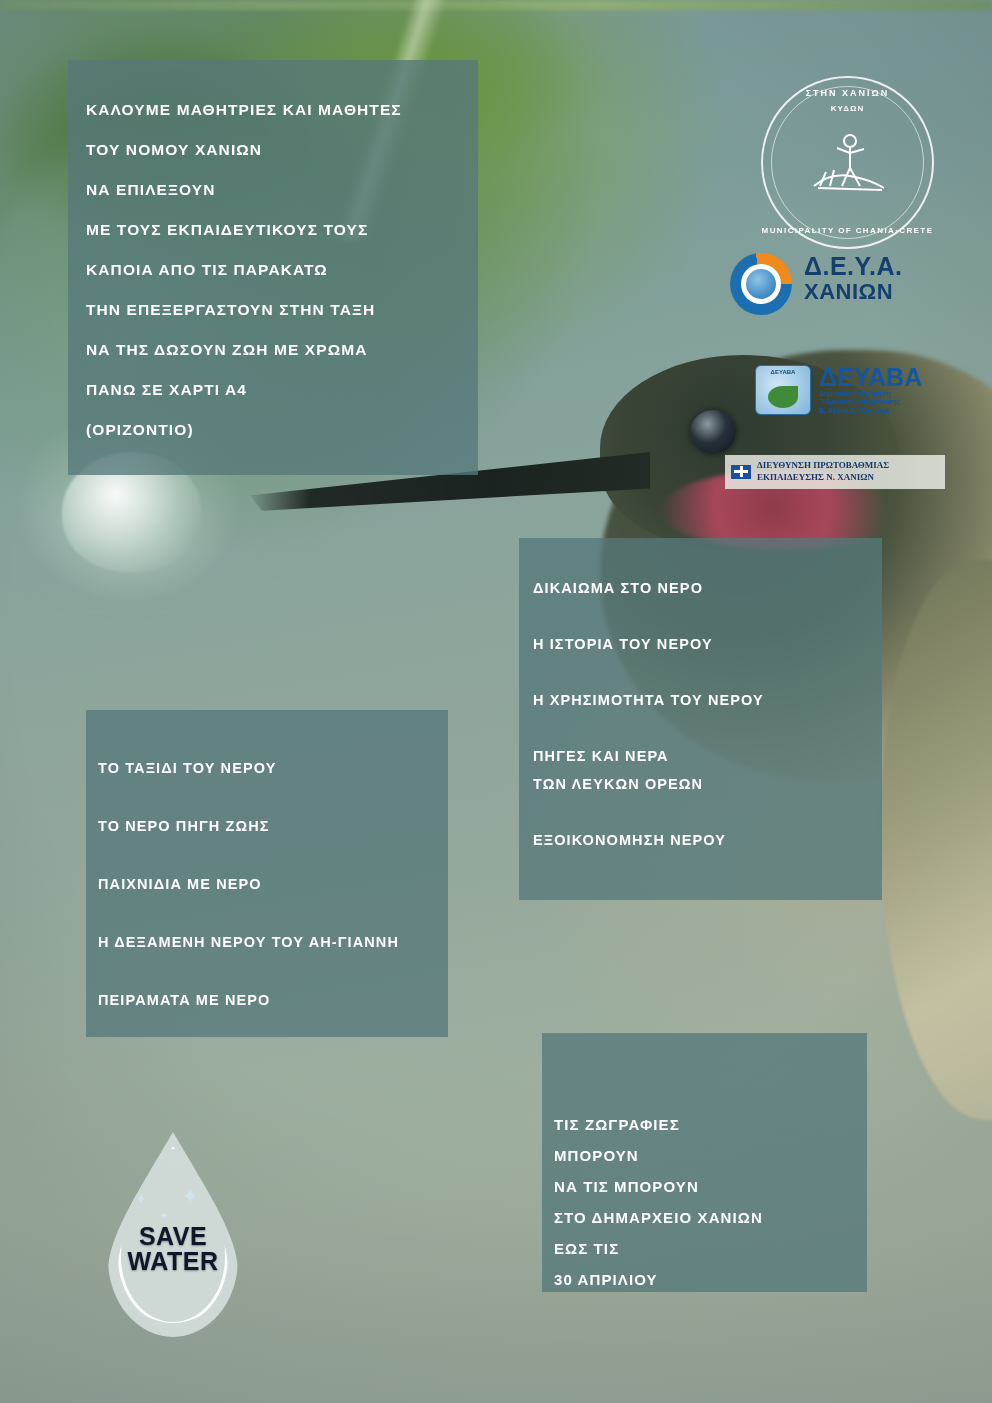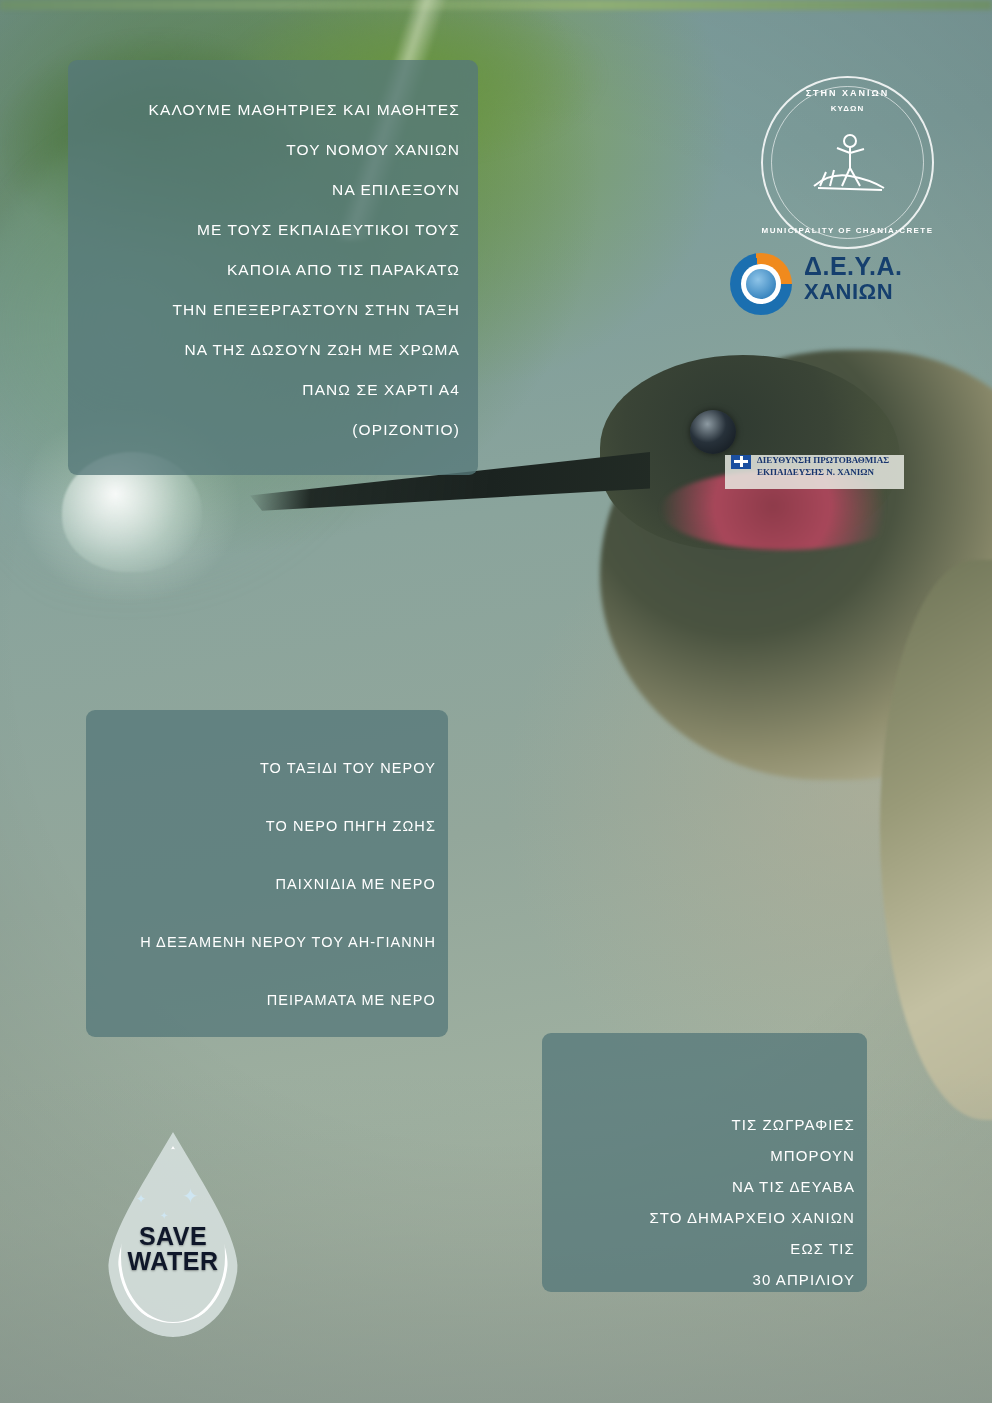--- a/index.html
+++ b/index.html
@@ -125,24 +125,23 @@
     background: linear-gradient(90deg, #6d8f6a 0%, #7ea06f 35%, #8fae74 60%, #6e8f68 100%);
     filter: blur(2px);
   }
 
   
   .panel {
     position: absolute;
     background: rgba(86,120,122,0.78);
     color: #ffffff;
     letter-spacing: 1.1px;
-    text-align: right;
-    font-weight: 400;
+    text-align: left;
+    font-weight: 700;
     box-sizing: border-box;
-    border-radius: 9px;
   }
   .panel-intro {
     left: 68px; top: 60px;
     width: 410px; height: 415px;
     padding: 30px 18px;
     font-size: 15.5px;
     line-height: 40px;
   }
   .panel-themes-right {
     left: 519px; top: 538px;
@@ -265,23 +264,23 @@
   .logo-deyava .txt .big {
     font-size: 25px; color: #1356a2; font-weight: 700; line-height: 1;
   }
   .logo-deyava .txt .small {
     font-size: 7px; color: #1356a2; line-height: 1.15; font-weight: 600;
   }
 
   .logo-edu {
     position: absolute;
     left: 725px; top: 455px;
-    width: 179px; height: 34px;
+    width: 220px; height: 34px;
     background: rgba(236,238,230,0.82);
-    display: flex; align-items: flex-start; gap: 6px;
+    display: flex; align-items: center; gap: 6px;
     padding: 0 6px;
     box-sizing: border-box;
   }
   .logo-edu .flag {
     width: 20px; height: 14px;
     background: #1b4fa0;
     position: relative; flex: 0 0 auto;
   }
   .logo-edu .flag::before {
     content: "";
@@ -353,41 +352,49 @@
   <div class="bird-throat"></div>
   <div class="bird-beak"></div>
   <div class="bird-eye"></div>
   <div class="bg-droplet"></div>
   <div class="bg-bottom"></div>
 
   <div class="panel panel-intro">
     <div>ΚΑΛΟΥΜΕ ΜΑΘΗΤΡΙΕΣ ΚΑΙ ΜΑΘΗΤΕΣ</div>
     <div>ΤΟΥ ΝΟΜΟΥ ΧΑΝΙΩΝ</div>
     <div>ΝΑ ΕΠΙΛΕΞΟΥΝ</div>
-    <div>ΜΕ ΤΟΥΣ ΕΚΠΑΙΔΕΥΤΙΚΟΙ ΤΟΥΣ</div>
+    <div>ΜΕ ΤΟΥΣ ΕΚΠΑΙΔΕΥΤΙΚΟΥΣ ΤΟΥΣ</div>
     <div>ΚΑΠΟΙΑ ΑΠΟ ΤΙΣ ΠΑΡΑΚΑΤΩ</div>
     <div>ΤΗΝ ΕΠΕΞΕΡΓΑΣΤΟΥΝ ΣΤΗΝ ΤΑΞΗ</div>
     <div>ΝΑ ΤΗΣ ΔΩΣΟΥΝ ΖΩΗ ΜΕ ΧΡΩΜΑ</div>
     <div>ΠΑΝΩ ΣΕ ΧΑΡΤΙ Α4</div>
     <div>(ΟΡΙΖΟΝΤΙΟ)</div>
   </div>
 
+  <div class="panel panel-themes-right">
+    <div class="row">ΔΙΚΑΙΩΜΑ ΣΤΟ ΝΕΡΟ</div>
+    <div class="row">Η ΙΣΤΟΡΙΑ ΤΟΥ ΝΕΡΟΥ</div>
+    <div class="row">Η ΧΡΗΣΙΜΟΤΗΤΑ ΤΟΥ ΝΕΡΟΥ</div>
+    <div class="row" style="white-space: pre-line;">ΠΗΓΕΣ ΚΑΙ ΝΕΡΑ
+ΤΩΝ ΛΕΥΚΩΝ ΟΡΕΩΝ</div>
+    <div class="row">ΕΞΟΙΚΟΝΟΜΗΣΗ ΝΕΡΟΥ</div>
+  </div>
 
   <div class="panel panel-themes-left">
     <div class="row">ΤΟ ΤΑΞΙΔΙ ΤΟΥ ΝΕΡΟΥ</div>
     <div class="row">ΤΟ ΝΕΡΟ ΠΗΓΗ ΖΩΗΣ</div>
     <div class="row">ΠΑΙΧΝΙΔΙΑ ΜΕ ΝΕΡΟ</div>
     <div class="row">Η ΔΕΞΑΜΕΝΗ ΝΕΡΟΥ ΤΟΥ ΑΗ-ΓΙΑΝΝΗ</div>
     <div class="row">ΠΕΙΡΑΜΑΤΑ ΜΕ ΝΕΡΟ</div>
   </div>
 
   <div class="panel panel-deadline">
     <div>ΤΙΣ ΖΩΓΡΑΦΙΕΣ</div>
     <div>ΜΠΟΡΟΥΝ</div>
-    <div>ΝΑ ΤΙΣ ΔΕΥΑΒΑ</div>
+    <div>ΝΑ ΤΙΣ ΜΠΟΡΟΥΝ</div>
     <div>ΣΤΟ ΔΗΜΑΡΧΕΙΟ ΧΑΝΙΩΝ</div>
     <div>ΕΩΣ ΤΙΣ</div>
     <div>30 ΑΠΡΙΛΙΟΥ</div>
   </div>
 
   <div class="logo-chania">
     <div class="ring"></div>
     <div class="ring2"></div>
     <div class="topword">ΣΤΗΝ  ΧΑΝΙΩΝ</div>
     <div class="midword">ΚΥΔΩΝ</div>
@@ -406,20 +413,32 @@
   <div class="logo-deya">
     <div class="mark">
         <div class="inner"></div>
       </div>
     <div class="txt">
       <div class="l1">Δ.Ε.Υ.Α.</div>
       <div class="l2">ΧΑΝΙΩΝ</div>
     </div>
   </div>
 
+  <div class="logo-deyava">
+    <div class="mark">
+      <div class="t">ΔΕΥΑΒΑ</div>
+      <div class="leaf"></div>
+    </div>
+    <div class="txt">
+      <div class="big">ΔΕΥΑΒΑ</div>
+      <div class="small" style="white-space: pre-line;">Δημοτική Επιχείρηση
+Ύδρευσης Αποχέτευσης
+Β. Αξονα Δ. Πλατανιά</div>
+    </div>
+  </div>
 
   <div class="logo-edu">
     <div class="flag"></div>
     <div class="txt">
       <div>ΔΙΕΥΘΥΝΣΗ ΠΡΩΤΟΒΑΘΜΙΑΣ</div>
       <div>ΕΚΠΑΙΔΕΥΣΗΣ Ν. ΧΑΝΙΩΝ</div>
     </div>
   </div>
 
   <div class="savewater">

